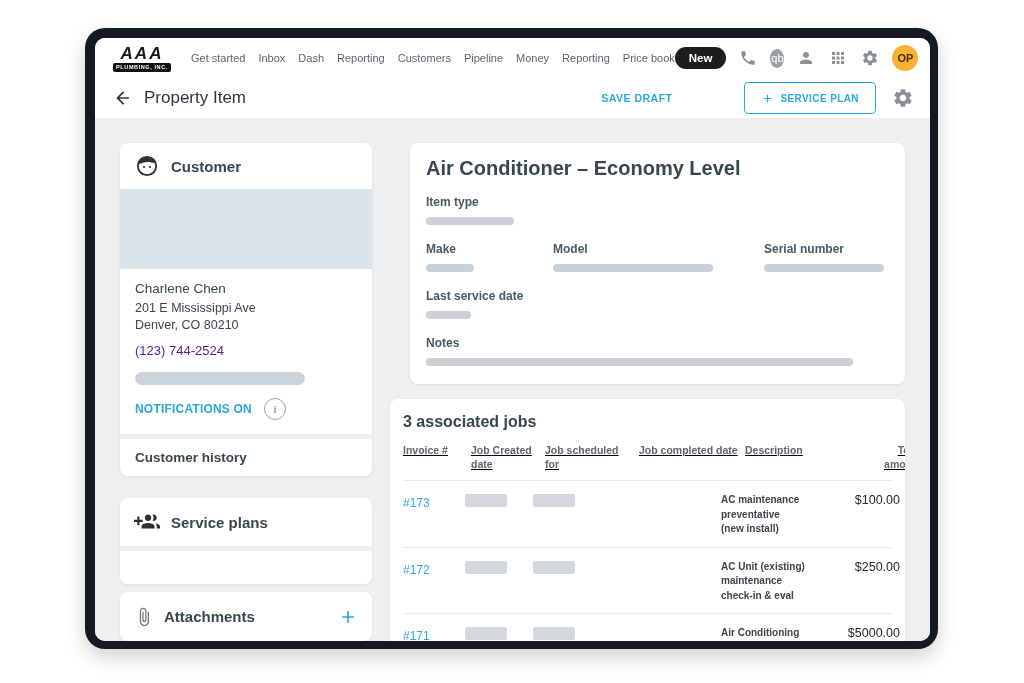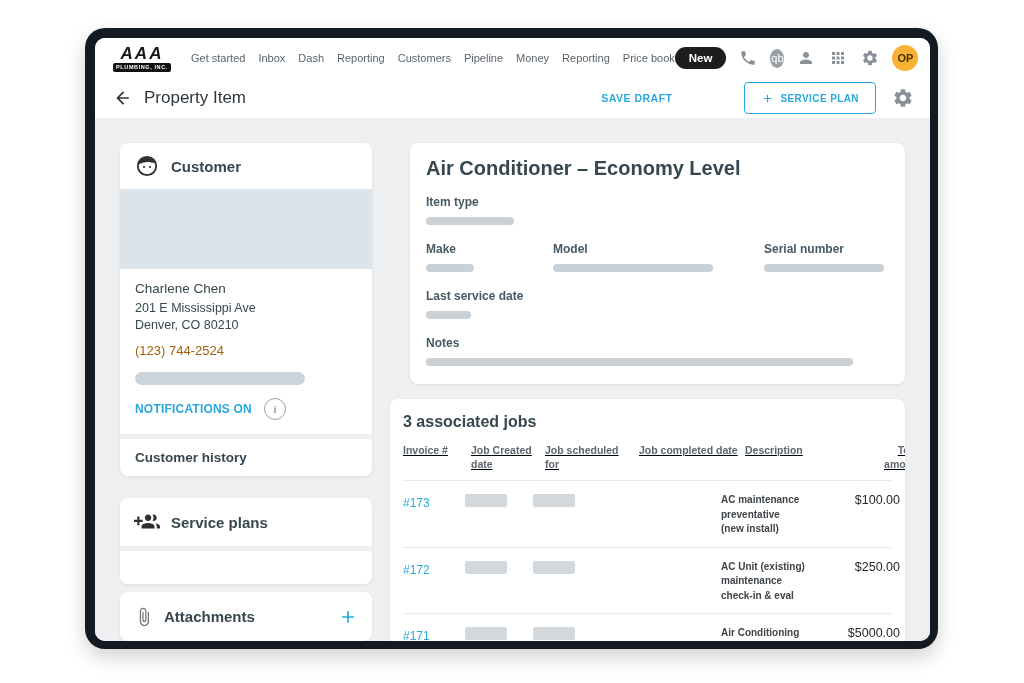--- a/index.html
+++ b/index.html
@@ -40,21 +40,21 @@
 
   .left-col{position:absolute;left:25px;top:25px;width:252px;}
   .cust-header{height:46px;display:flex;align-items:center;gap:12px;padding:0 15px;}
   .face-icon{width:24px;height:24px;color:#2f2f2f;}
   .face-icon svg{width:24px;height:24px;}
   .sec-title{font-size:15px;font-weight:700;color:#37474f;}
   .map-ph{height:80px;background:#dce3e9;}
   .cust-info{padding:12px 15px 14px;}
   .cust-name{font-size:13.5px;color:#37474f;}
   .cust-addr{font-size:12.5px;color:#37474f;line-height:1.32;margin-top:4px;}
-  .cust-phone{font-size:13px;color:#a16207;margin-top:10px;}
+  .cust-phone{font-size:13px;color:#4c1d95;margin-top:10px;}
   .redact-pill{width:170px;height:13px;border-radius:7px;background:#ccd3d9;margin-top:14px;}
   .notif-row{display:flex;align-items:center;gap:12px;margin-top:13px;}
   .notif-label{font-size:12px;font-weight:700;color:#29a8dd;letter-spacing:.2px;cursor:pointer;}
   .info-icon{width:20px;height:20px;border-radius:50%;border:1.5px solid #9aa2a8;color:#9aa2a8;font-size:11px;display:flex;align-items:center;justify-content:center;font-weight:600;cursor:pointer;font-family:"Liberation Serif",serif;}
   .cust-history{height:37px;display:flex;align-items:center;padding:0 15px;font-size:13.5px;font-weight:700;color:#37474f;cursor:pointer;}
 
   .sp-card{margin-top:22px;}
   .sp-header{height:48px;display:flex;align-items:center;gap:11px;padding:0 14px;}
   .group-icon{width:26px;height:26px;color:#2f2f2f;}
   .group-icon svg{width:26px;height:26px;fill:currentColor;}

